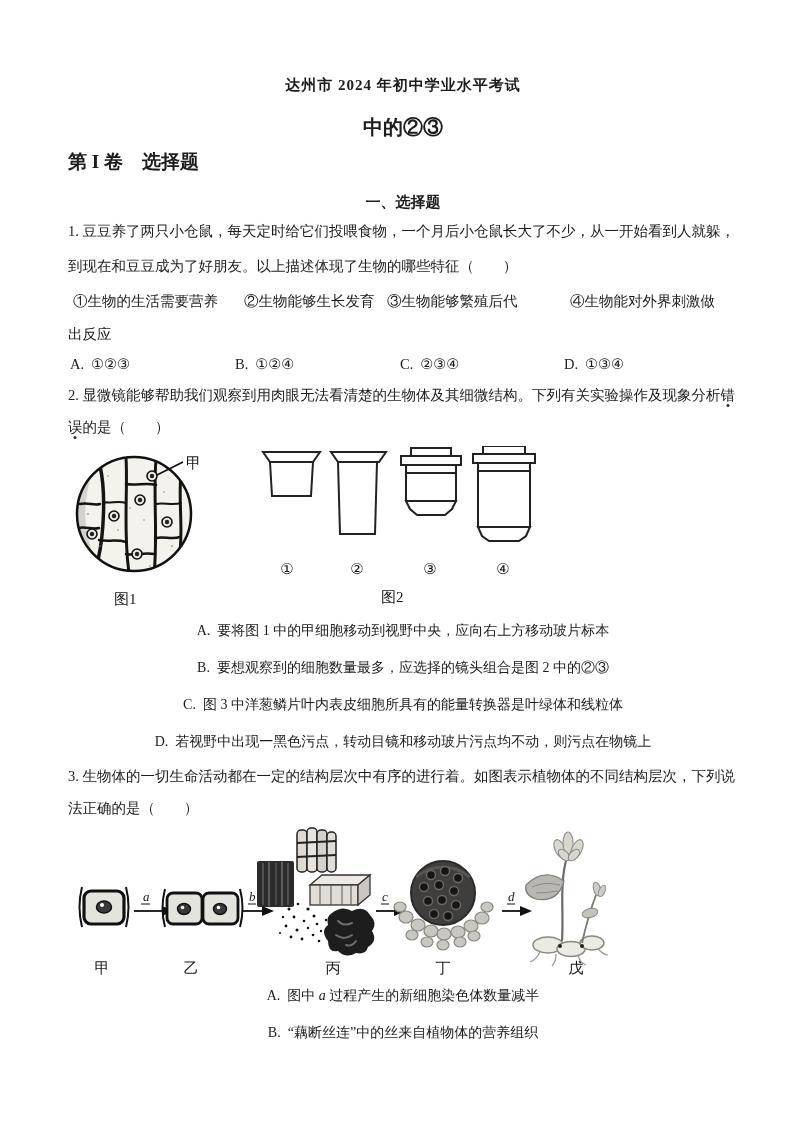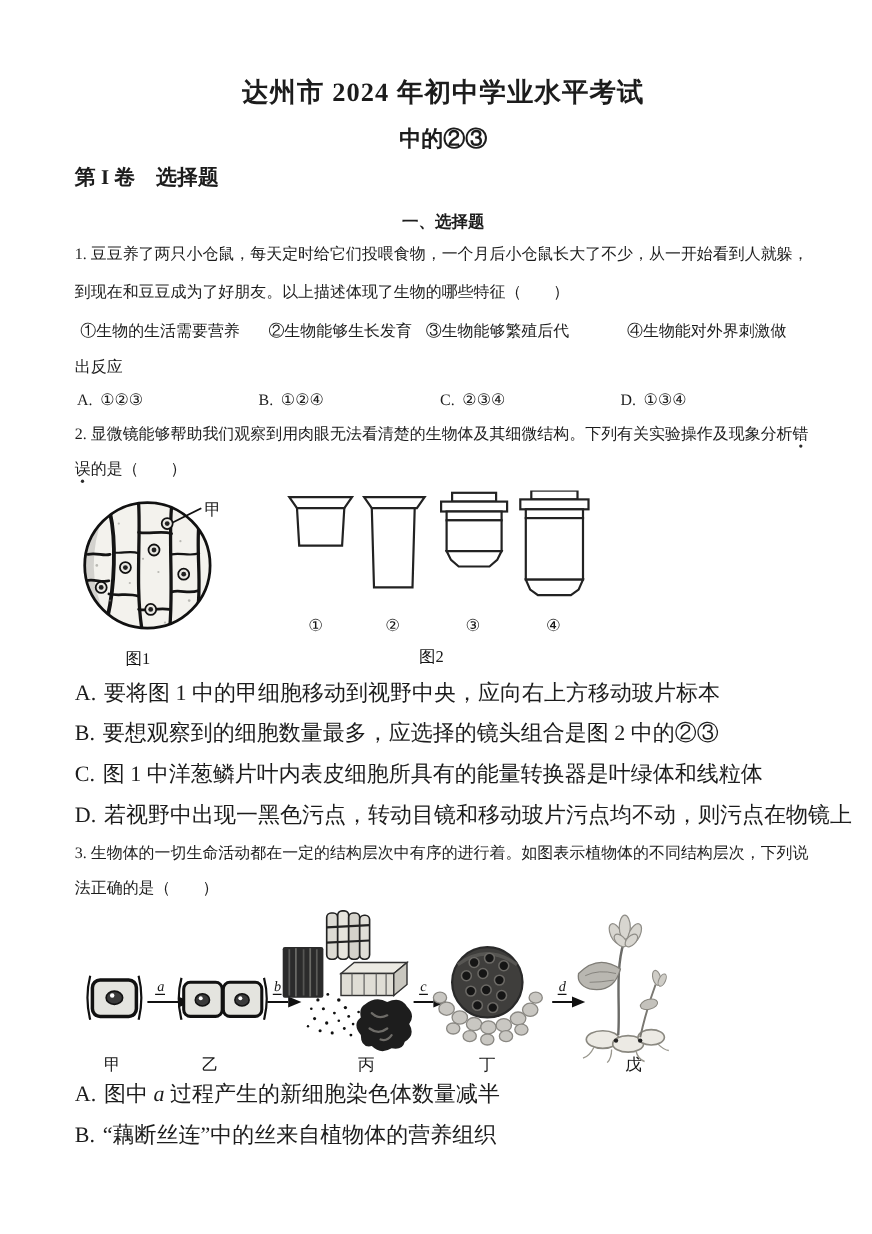--- a/index.html
+++ b/index.html
@@ -1,32 +1,32 @@
 <!DOCTYPE html>
 <html><head>
 <meta charset="utf-8">
 <style>
   html,body{margin:0;padding:0;}
   body{
     width:793px;height:1122px;background:#ffffff;overflow:hidden;
     font-family:"Liberation Serif","DejaVu Serif",serif;color:#1c1c1c;
   }
   .doc{padding:70px 55px 0 68px;}
-  .title{font-size:24px;line-height:30px;font-weight:bold;text-align:center;margin:0;letter-spacing:1px;}
+  .title{font-size:15px;line-height:30px;font-weight:bold;text-align:center;margin:0;letter-spacing:1px;}
   .subtitle{font-size:20px;line-height:28px;font-weight:bold;text-align:center;margin:13px 0 0;}
   .section{font-size:19px;line-height:24px;font-weight:bold;margin:9px 0 16px;}
   .part{font-size:15px;line-height:24px;font-weight:bold;margin:9px 0 0;text-align:center;}
   .line{font-size:14.5px;line-height:35px;white-space:nowrap;}
   .lh33{line-height:33px;}
   .lh30{line-height:30px;}
   .posrow{position:relative;height:35px;line-height:35px;font-size:14.5px;}
   .posrow.short{height:30px;line-height:30px;}
   .posrow .pi{position:absolute;top:0;white-space:nowrap;}
   .olab{margin-right:7px;}
-  .oline{font-size:20px;line-height:37px;white-space:nowrap;}
+  .oline{font-size:14px;line-height:37px;white-space:nowrap;text-align:center;}
   .emdot{position:relative;}
   .emdot::after{content:"";position:absolute;left:50%;transform:translateX(-50%);
     bottom:-4px;width:3px;height:3px;border-radius:50%;background:#2b2b2b;}
   .figwrap{position:relative;height:170px;}
   .figwrap svg{position:absolute;}
   .fig3{display:block;margin:2px 0 0 2px;}
   .ital{font-style:italic;}
   svg text{font-family:"Liberation Serif","DejaVu Serif",serif;fill:#161616;}
 </style>
 </head>
@@ -154,21 +154,21 @@
       <text x="34" y="128" font-size="15" text-anchor="middle">①</text>
       <text x="104" y="128" font-size="15" text-anchor="middle">②</text>
       <text x="177" y="128" font-size="15" text-anchor="middle">③</text>
       <text x="250" y="128" font-size="15" text-anchor="middle">④</text>
       <text x="128" y="156" font-size="15">图2</text>
     </svg>
   </div>
 
   <div class="oline"><span class="olab">A.</span><span>要将图 1 中的甲细胞移动到视野中央，应向右上方移动玻片标本</span></div>
   <div class="oline"><span class="olab">B.</span><span>要想观察到的细胞数量最多，应选择的镜头组合是图 2 中的②③</span></div>
-  <div class="oline"><span class="olab">C.</span><span>图 1 中洋葱鳞片叶内表皮细胞所具有的能量转换器是叶绿体和线粒体</span></div>
+  <div class="oline"><span class="olab">C.</span><span>图 3 中洋葱鳞片叶内表皮细胞所具有的能量转换器是叶绿体和线粒体</span></div>
   <div class="oline"><span class="olab">D.</span><span>若视野中出现一黑色污点，转动目镜和移动玻片污点均不动，则污点在物镜上</span></div>
 
   <div class="line lh33">3. 生物体的一切生命活动都在一定的结构层次中有序的进行着。如图表示植物体的不同结构层次，下列说</div>
   <div class="line lh30">法正确的是（　　）</div>
 
   <svg class="fig3" width="565" height="152" viewBox="0 0 565 152">
 
     <g>
       <path d="M12,62 Q7,82 12,102" stroke="#111" stroke-width="2" fill="none"></path>
       <path d="M56,62 Q61,82 56,102" stroke="#111" stroke-width="2" fill="none"></path>

